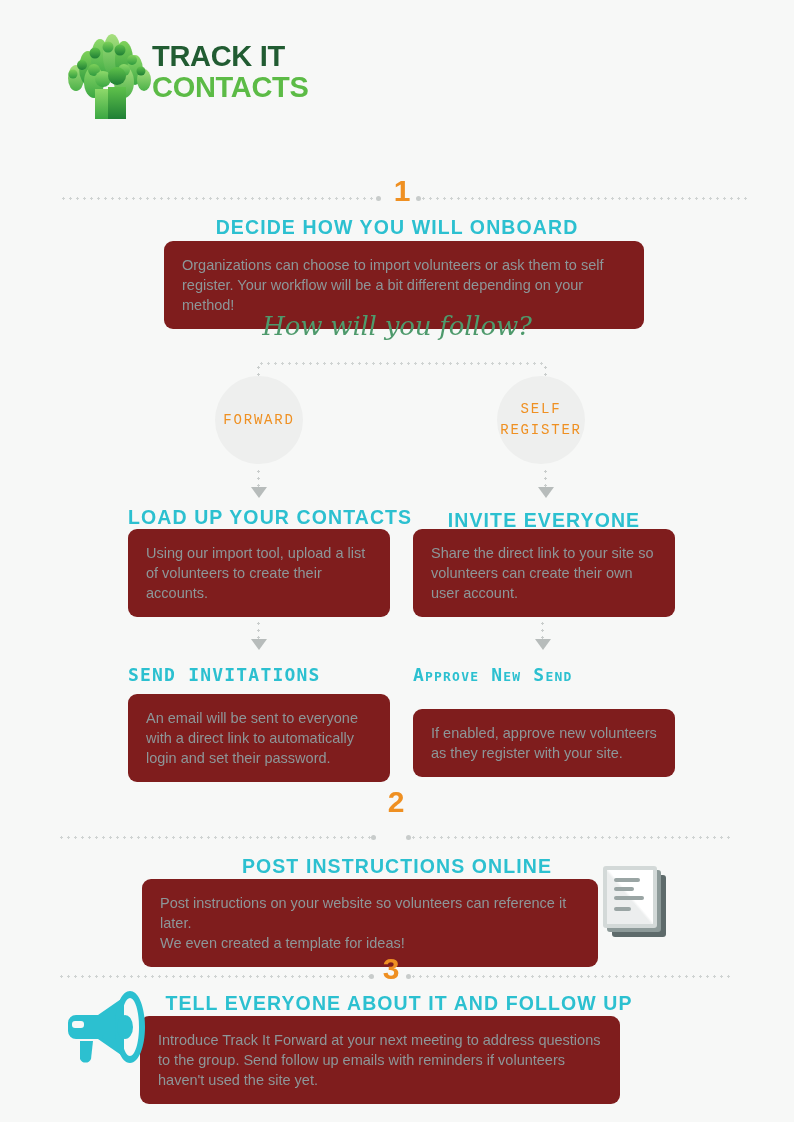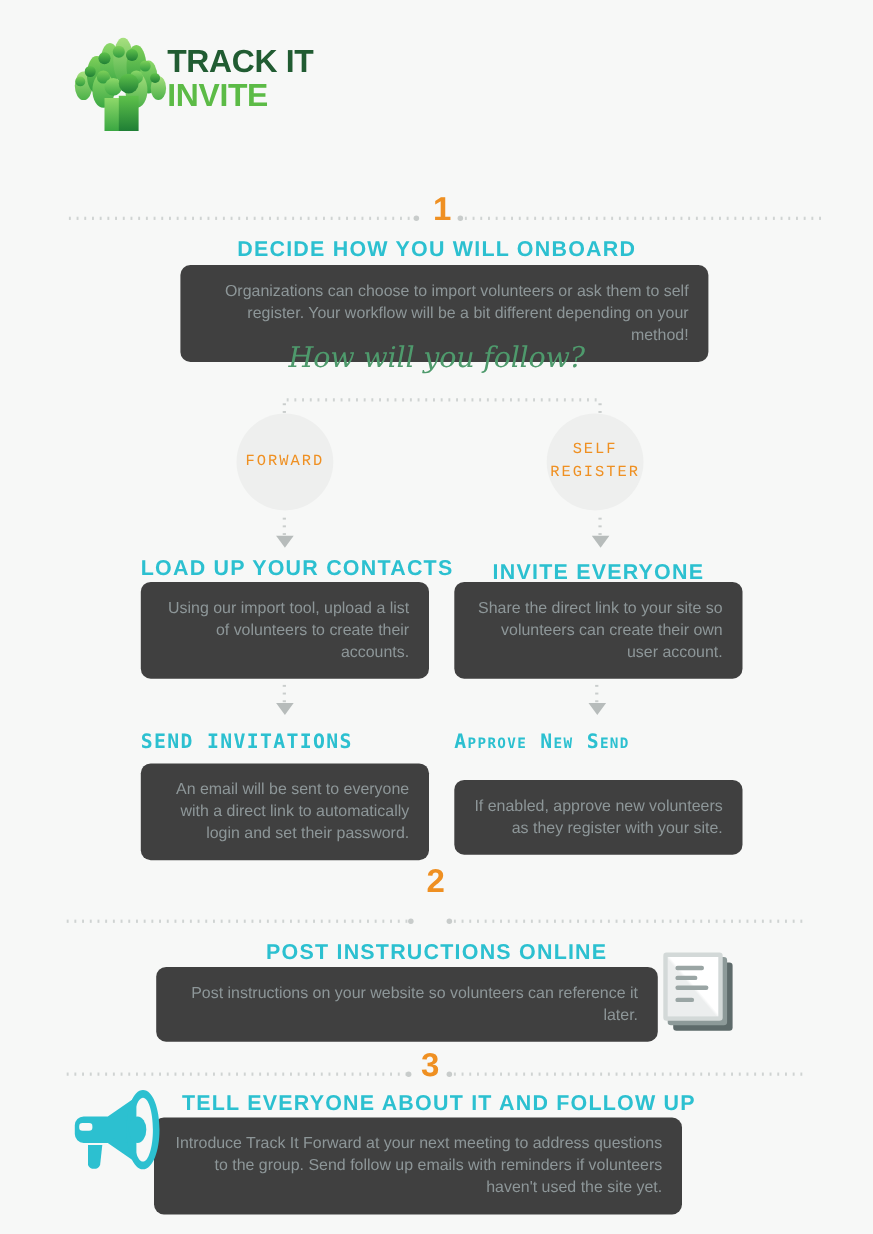--- a/index.html
+++ b/index.html
@@ -16,26 +16,26 @@
   .section-head {
     color: #2cc0d0;
     font-size: 19.5px;
     font-weight: bold;
     letter-spacing: 1.1px;
     text-align: center;
     white-space: nowrap;
   }
 
   .body-box {
-    background: #404040;
+    background: #7f1d1d;
     border-radius: 9px;
     color: #8d9698;
     font-size: 14.5px;
     line-height: 20px;
-    text-align: right;
+    text-align: left;
     padding: 14px 18px;
   }
   .body-box .narrow {
     display: block;
     font-family: "Liberation Sans Narrow", "Liberation Sans", sans-serif;
   }
 
   .step-num {
     color: #ef9022;
     font-weight: bold;
@@ -255,21 +255,21 @@
         <circle cx="41" cy="45" r="8" fill="url(#g4)"></circle>
         <path d="M33 55 h16 v30 h-16 z" fill="url(#g4)"></path>
         <circle cx="55" cy="42" r="9" fill="url(#g3)"></circle>
         <path d="M46 53 h18 v32 h-18 z" fill="url(#g3)"></path>
       </g>
     </svg>
   </div>
 
   <div id="logo-text">
     <div class="logo-line1">TRACK IT</div>
-    <div class="logo-line2">INVITE</div>
+    <div class="logo-line2">CONTACTS</div>
   </div>
 
 </div>
 
 <div id="num1" class="step-num">1</div>
 <div id="rule1a" class="dot-rule big-dot right-end"></div>
 <div id="rule1b" class="dot-rule big-dot left-end"></div>
 
 <div id="head1" class="section-head">DECIDE HOW YOU WILL ONBOARD</div>
 <div id="box1" class="body-box">Organizations can choose to import volunteers or ask them to self register. Your workflow will be a bit different depending on your method!</div>
@@ -309,20 +309,21 @@
 <div id="boxL4" class="body-box">An email will be sent to everyone with a direct link to automatically login and set their password.</div>
 <div id="headR4" class="quirk-head">Approve New Send</div>
 <div id="boxR4" class="body-box">If enabled, approve new volunteers as they register with your site.</div>
 
 <div id="num2" class="step-num">2</div>
 <div id="rule2a" class="dot-rule big-dot right-end"></div>
 <div id="rule2b" class="dot-rule big-dot left-end"></div>
 <div id="head2" class="section-head">POST INSTRUCTIONS ONLINE</div>
 <div id="box2" class="body-box">
   <span class="narrow">Post instructions on your website so volunteers can reference it later.</span>
+  <span class="narrow">We even created a template for ideas!</span>
 </div>
 
 <div id="doc-icon">
   <svg width="78" height="76" viewBox="0 0 78 76">
     <defs>
       <linearGradient id="sheen" x1="0" y1="1" x2="1" y2="0">
         <stop offset="0%" stop-color="#eceeee"></stop>
         <stop offset="48%" stop-color="#eceeee"></stop>
         <stop offset="52%" stop-color="#ffffff"></stop>
         <stop offset="100%" stop-color="#ffffff"></stop>

